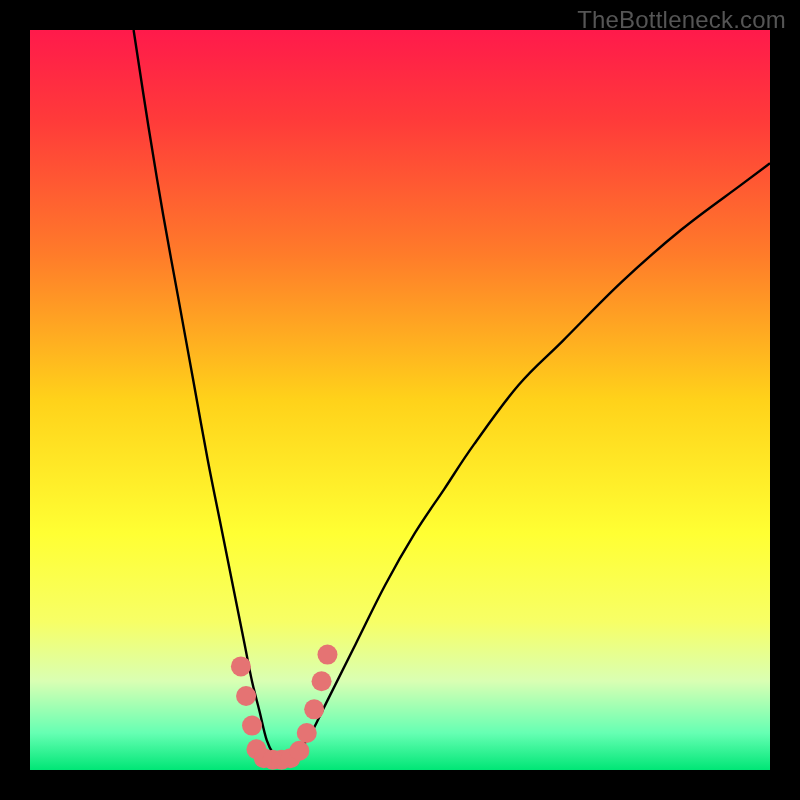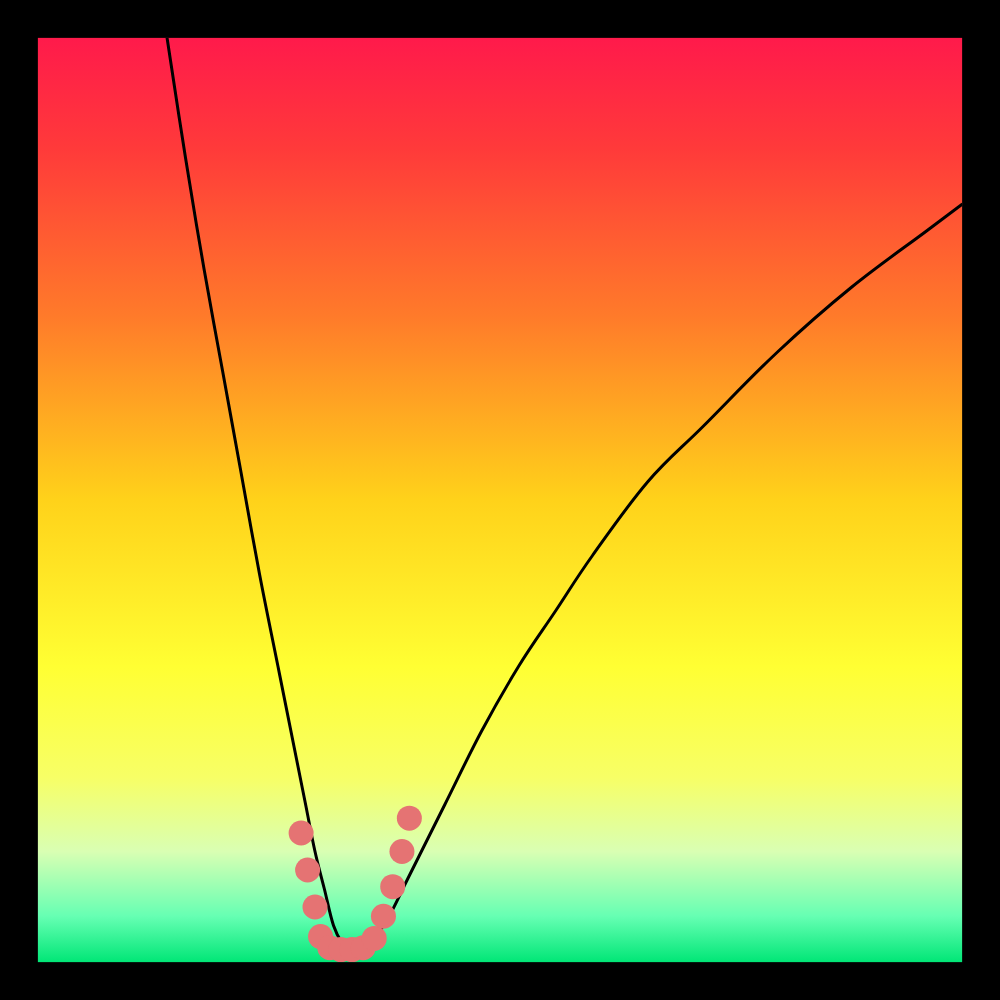--- a/index.html
+++ b/index.html
@@ -33,20 +33,21 @@
     font-weight: 500;
     letter-spacing: 0.2px;
     z-index: 50;
   }
   svg { display: block; }
 </style>
 </head>
 <body>
 
 <div class="frame">
+  <div class="watermark">TheBottleneck.com</div>
   <div class="plot-area">
     <svg id="plot-svg" width="740" height="740" viewBox="0 0 740 740">
       <defs>
         <linearGradient id="bg-grad" x1="0" y1="0" x2="0" y2="1">
             <stop offset="0%" stop-color="#ff1a4b"></stop>
             <stop offset="12%" stop-color="#ff3a3a"></stop>
             <stop offset="30%" stop-color="#ff7a2a"></stop>
             <stop offset="50%" stop-color="#ffd21a"></stop>
             <stop offset="68%" stop-color="#ffff33"></stop>
             <stop offset="80%" stop-color="#f7ff66"></stop>

